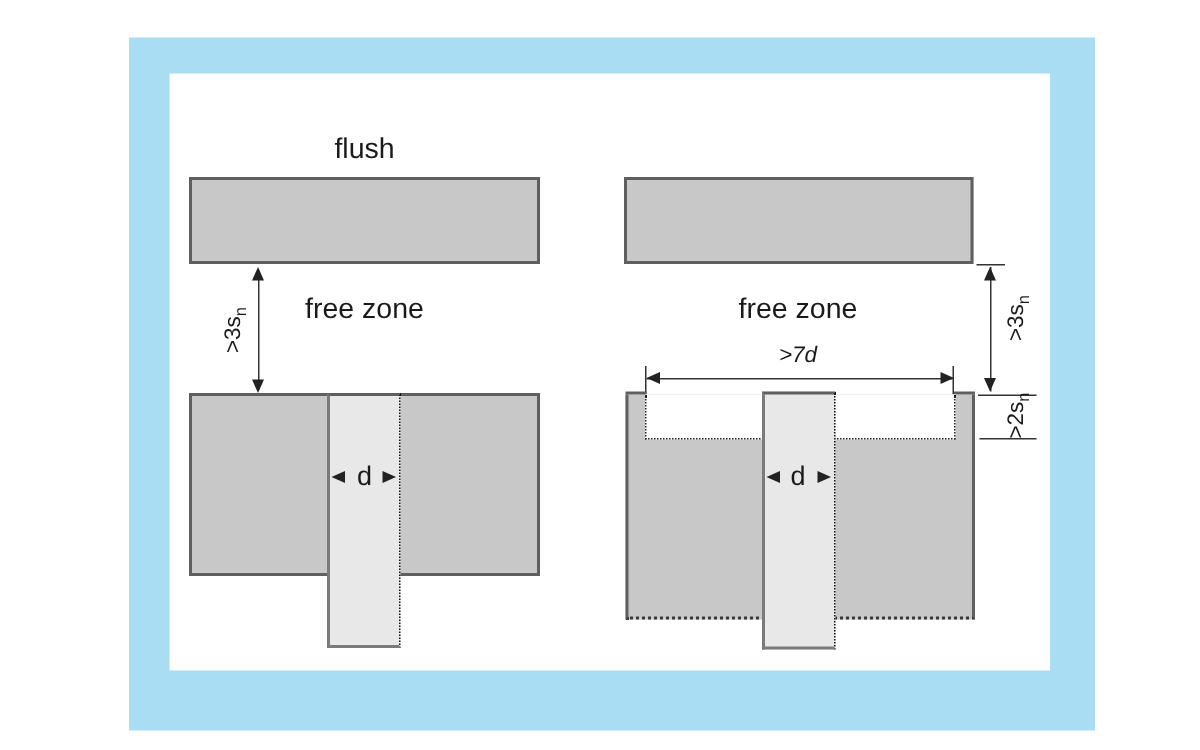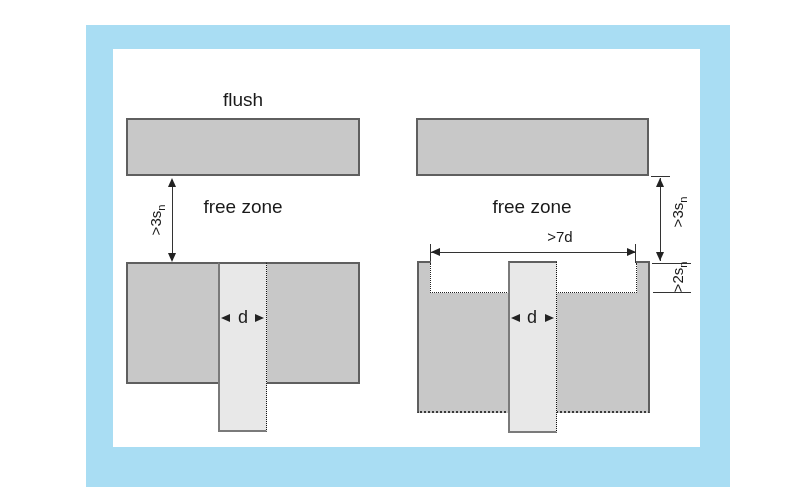--- a/index.html
+++ b/index.html
@@ -78,21 +78,21 @@
 
   <div class="abs tri tri-left" style="left:221px;top:314px;"></div>
   <div class="abs tri tri-right" style="left:255px;top:314px;"></div>
   <div class="abs label-d" style="left:228px;top:307px;width:30px;">d</div>
 
 
   <div class="abs metal" style="left:416px;top:118px;width:233px;height:58px;"></div>
 
   <div class="abs label-lg" style="left:472px;top:197px;width:120px;">free zone</div>
 
-  <div class="abs label-dim" style="left:530px;top:227px;width:60px;">&gt;7d</div>
+  <div class="abs label-dim" style="left:502px;top:227px;width:60px;font-style:italic;">&gt;7d</div>
   <div class="abs ln" style="left:430px;top:244px;width:1px;height:19px;"></div>
   <div class="abs ln" style="left:635px;top:244px;width:1px;height:19px;"></div>
   <div class="abs ln" style="left:431px;top:252px;width:204px;height:1px;"></div>
   <div class="abs tri tri-left" style="left:431px;top:248px;"></div>
   <div class="abs tri tri-right" style="left:627px;top:248px;"></div>
 
   <div class="abs block-nf" style="left:417px;top:263px;width:233px;height:150px;"></div>
   <div class="abs ln" style="left:417px;top:261px;width:14px;height:2px;background:#5f5f5f;"></div>
   <div class="abs ln" style="left:636px;top:261px;width:14px;height:2px;background:#5f5f5f;"></div>
   <div class="abs recess" style="left:430px;top:263px;width:207px;height:30px;"></div>

